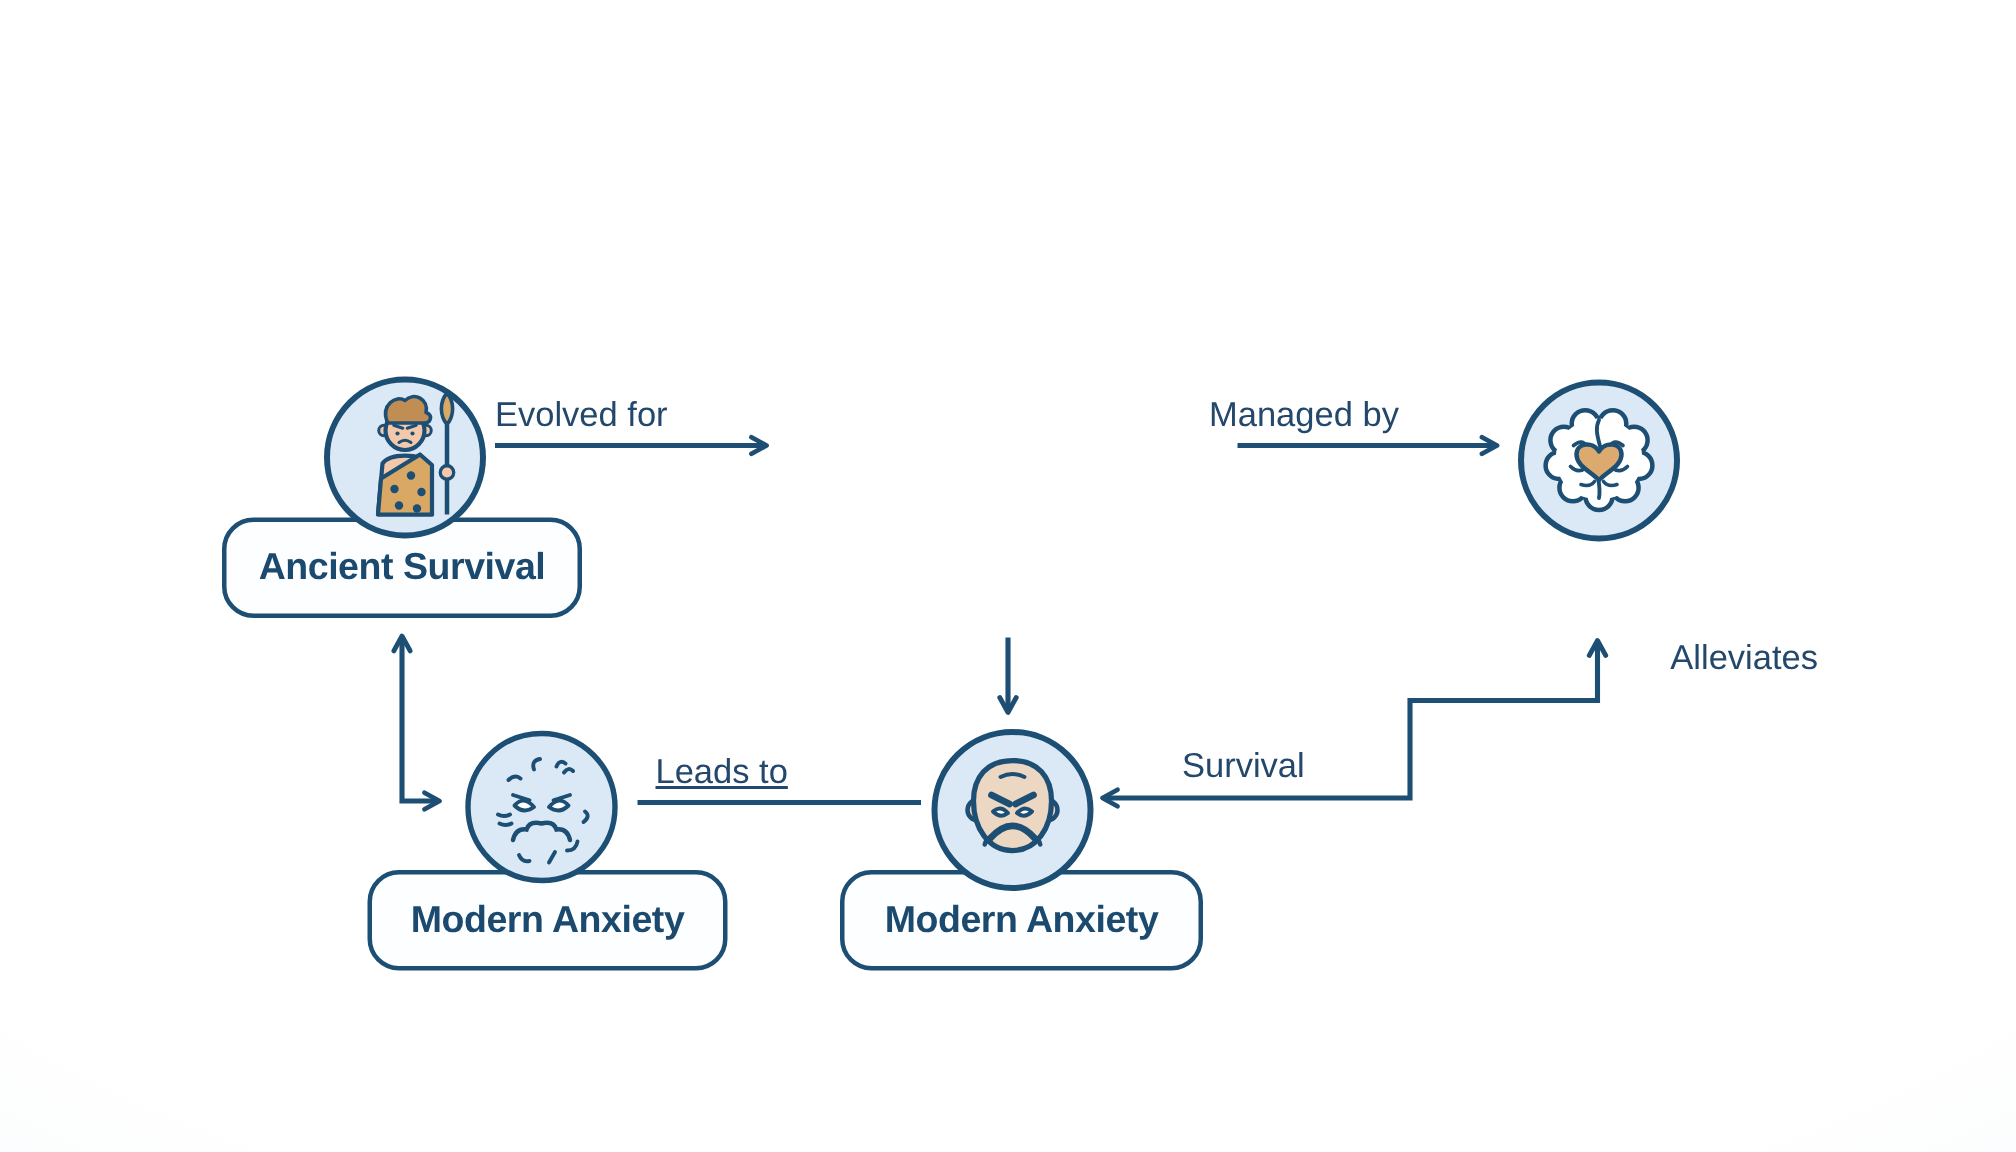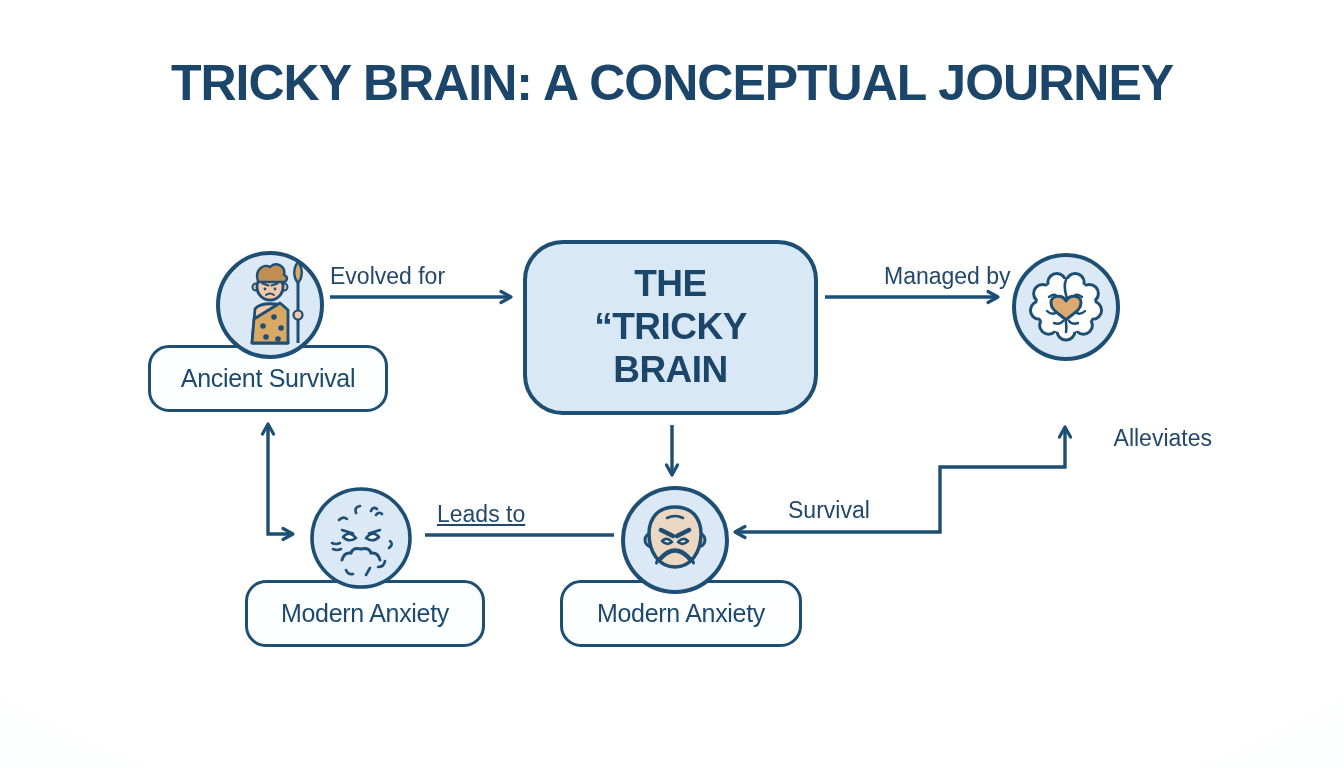--- a/index.html
+++ b/index.html
@@ -26,74 +26,68 @@
     font-size:37px;font-weight:800;line-height:1.16;letter-spacing:-0.5px;
     color:#1b4569;text-align:center;
     z-index:2;
   }
   .node-box{
     position:absolute;width:240px;height:67px;
     box-sizing:border-box;
     background:#fdfeff;
     border:3.5px solid #1d4e74;border-radius:21px;
     display:flex;align-items:center;justify-content:center;
-    font-size:25px;font-weight:normal;letter-spacing:-0.3px;
+    font-size:25px;font-weight:bold;letter-spacing:-0.3px;
     color:#1c4a6e;
     z-index:2;
   }
   .box-ancient{left:148px;top:345px;}
   .box-selfcomp{left:949px;top:344px;}
   .box-anxiety-left{left:245px;top:580px;}
   .box-anxiety-center{left:560px;top:580px;width:242px;}
   .icon-circle{position:absolute;z-index:3;line-height:0;}
   .ic-caveman{left:214px;top:249px;}
   .ic-brain{left:1010px;top:251px;}
   .ic-anxious{left:309px;top:486px;}
   .ic-angry{left:619px;top:484px;}
   .edge-label{
     position:absolute;
     font-size:23px;font-weight:500;color:#23486b;
     text-align:left;
     z-index:2;
   }
   .lbl-evolved{left:330px;top:263px;width:140px;}
-  .lbl-managed{left:884px;top:263px;width:140px;}
+  .lbl-managed{left:806px;top:263px;width:140px;}
   .lbl-leads{left:437px;top:501px;width:120px;text-decoration:underline;}
   .lbl-generates{left:788px;top:497px;width:140px;}
   .lbl-alleviates{left:1082px;top:425px;width:130px;text-align:right;}
   .arrows{position:absolute;left:0;top:0;z-index:1;}
 </style>
 </head>
 <body>
 
 <div class="canvas">
 
-  <div class="title">TRICKY BRAIN: A CONCEPTUAL JOURNEY</div>
 
   <svg class="arrows" width="1344" height="768" viewBox="0 0 1344 768">
     <defs>
       <marker id="arw" viewBox="0 0 16 16" refX="12" refY="8" markerWidth="16" markerHeight="16" orient="auto-start-reverse" markerUnits="userSpaceOnUse">
         <path d="M3,2.5 L13,8 L3,13.5" fill="none" stroke="#1d4e74" stroke-width="3.2" stroke-linecap="round" stroke-linejoin="round"></path>
       </marker>
     </defs>
     <g stroke="#1d4e74" stroke-width="3.4" fill="none">
       <path d="M330,297 L510,297" marker-end="url(#arw)"></path>
       <path d="M825,297 L997,297" marker-end="url(#arw)"></path>
       <path d="M672,425 L672,474" marker-end="url(#arw)"></path>
       <path d="M268,425 L268,534 L292,534" marker-start="url(#arw)" marker-end="url(#arw)"></path>
       <path d="M425,535 L614,535"></path>
       <path d="M736,532 L940,532 L940,467 L1065,467 L1065,428" marker-start="url(#arw)" marker-end="url(#arw)"></path>
     </g>
   </svg>
 
-  <div class="central-box">
-    <span>THE</span>
-    <span>“TRICKY</span>
-    <span>BRAIN</span>
-  </div>
 
   <div class="node-box box-ancient">
     <span>Ancient Survival</span>
   </div>
   <div class="node-box box-anxiety-left">
     <span>Modern Anxiety</span>
   </div>
   <div class="node-box box-anxiety-center">
     <span>Modern Anxiety</span>
   </div>

